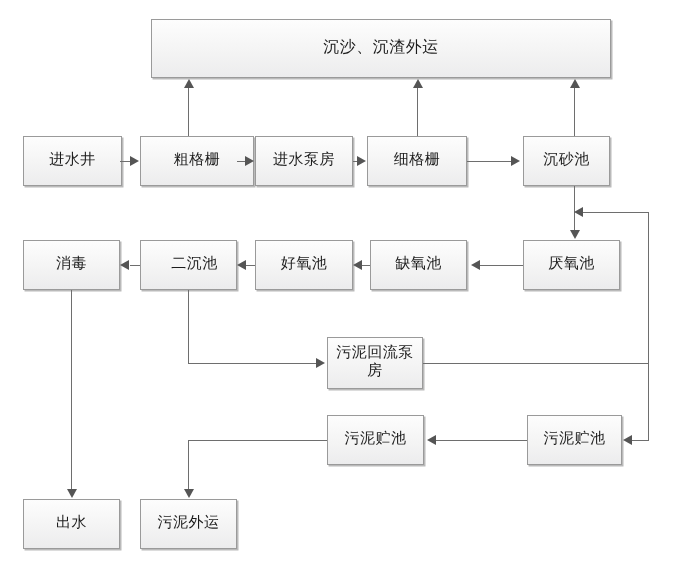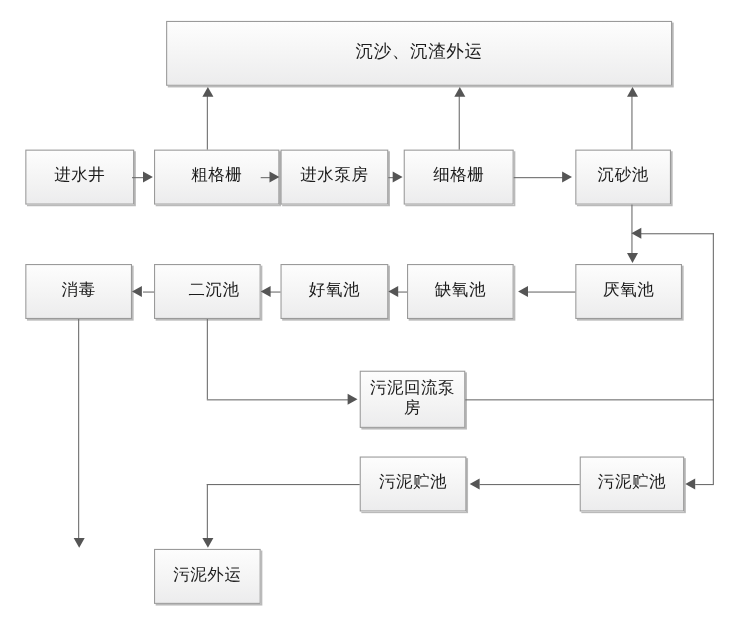--- a/index.html
+++ b/index.html
@@ -122,20 +122,23 @@
   </div>
 
   <div class="node" style="left:327px; top:415px; width:97px; height:50px;">
     <span>污泥贮池</span>
   </div>
 
   <div class="node" style="left:527px; top:415px; width:95px; height:50px;">
     <span>污泥贮池</span>
   </div>
 
+  <div class="node" style="left:23px; top:499px; width:97px; height:50px;">
+    <span>出水</span>
+  </div>
 
   <div class="node" style="left:140px; top:499px; width:97px; height:50px;">
     <span>污泥外运</span>
   </div>
 
   <div class="edge h" style="left:120px; top:161px; width:12px;"></div>
   <div class="arrow right" style="left:130px; top:156px;"></div>
 
   <div class="edge h" style="left:237px; top:161px; width:11px;"></div>
   <div class="arrow right" style="left:245px; top:156px;"></div>

